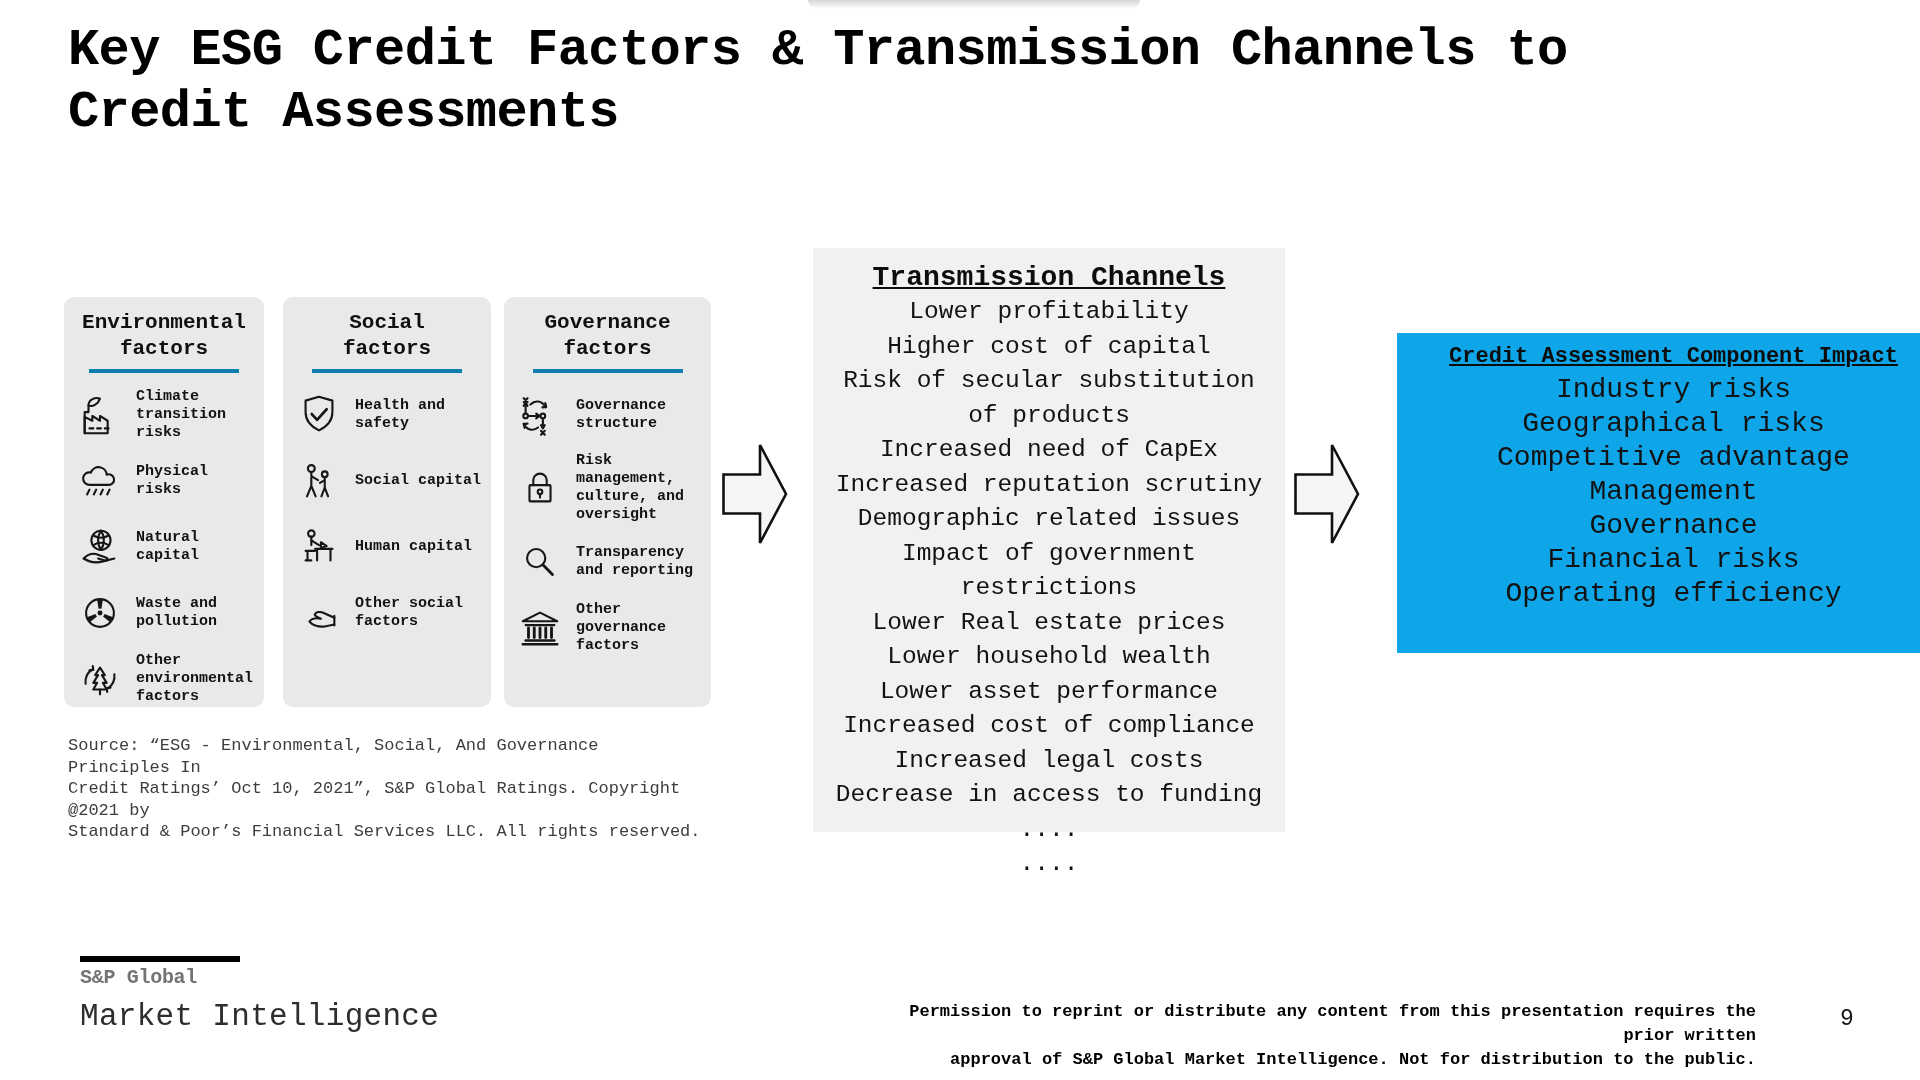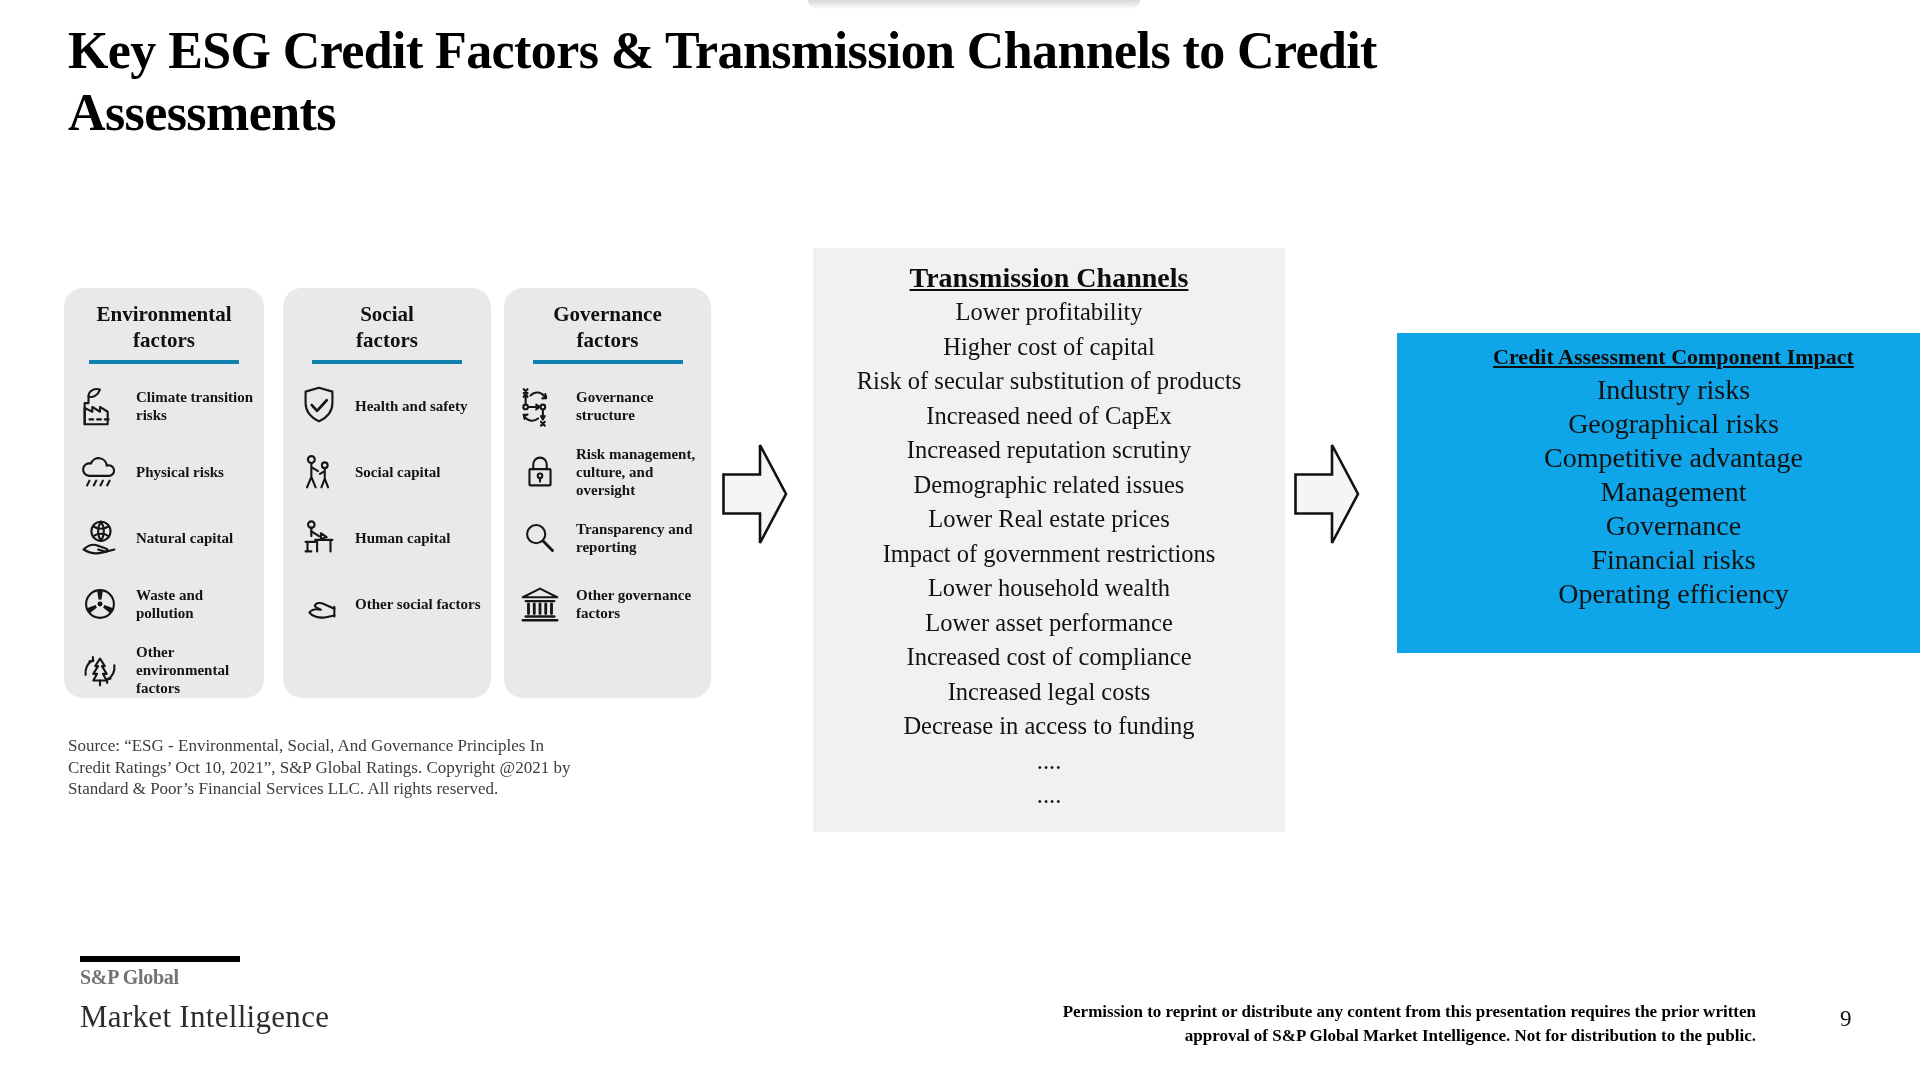--- a/index.html
+++ b/index.html
@@ -1,23 +1,23 @@
 <!DOCTYPE html>
 <html><head>
 <meta charset="utf-8">
 <style>
   html,body{margin:0;padding:0;background:#fff;}
   .slide{position:relative;width:1920px;height:1080px;background:#ffffff;overflow:hidden;
-         font-family:Liberation Serif, serif;color:#111;}
+         font-family:Liberation Mono, monospace;color:#111;}
   .top-shadow{position:absolute;left:808px;top:0;width:332px;height:9px;
          background:linear-gradient(180deg,#d7d7d7,rgba(255,255,255,0));border-radius:0 0 9px 9px;}
   .title{position:absolute;left:68px;top:20px;width:1570px;font-size:52px;font-weight:700;
          line-height:62px;letter-spacing:-0.6px;color:#000;margin:0;}
   
-  .fbox{position:absolute;top:288px;height:410px;background:#e8e9ea;border-radius:19px;box-sizing:border-box;}
+  .fbox{position:absolute;top:297px;height:410px;background:#e8e9ea;border-radius:10px;box-sizing:border-box;}
   .fbox.env{left:64px;width:200px;}
   .fbox.soc{left:283px;width:208px;}
   .fbox.gov{left:504px;width:207px;}
   .fbox h2{margin:13px 6px 0;font-size:21px;line-height:26px;font-weight:700;text-align:center;
          color:#101010;white-space:pre-line;}
   .rule{width:150px;height:4px;background:#0e7fae;margin:7px auto 13px;}
   .f-item{display:flex;align-items:center;gap:13px;padding:0 8px 0 13px;min-height:57px;margin-bottom:9px;}
   .f-icon{width:46px;height:46px;flex:0 0 46px;}
   .f-icon svg{width:46px;height:46px;display:block;}
   .f-label{font-size:15px;font-weight:700;line-height:18px;color:#131313;}
@@ -253,23 +253,23 @@
       <div class="t-line">Higher cost of capital</div>
 
       <div class="t-line">Risk of secular substitution of products</div>
 
       <div class="t-line">Increased need of CapEx</div>
 
       <div class="t-line">Increased reputation scrutiny</div>
 
       <div class="t-line">Demographic related issues</div>
 
+      <div class="t-line">Impact of government restrictions</div>
+
       <div class="t-line">Lower Real estate prices</div>
-
-      <div class="t-line">Impact of government restrictions</div>
 
       <div class="t-line">Lower household wealth</div>
 
       <div class="t-line">Lower asset performance</div>
 
       <div class="t-line">Increased cost of compliance</div>
 
       <div class="t-line">Increased legal costs</div>
 
       <div class="t-line">Decrease in access to funding</div>

